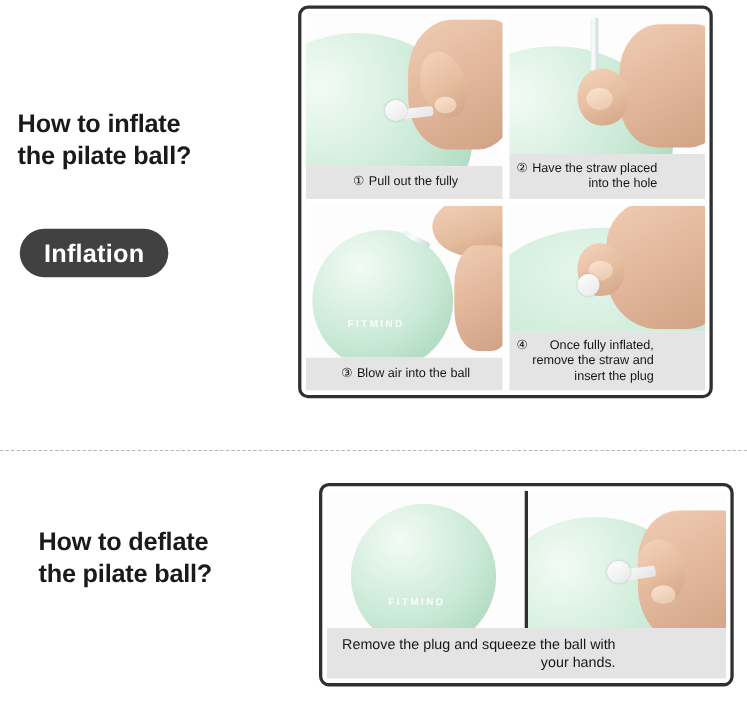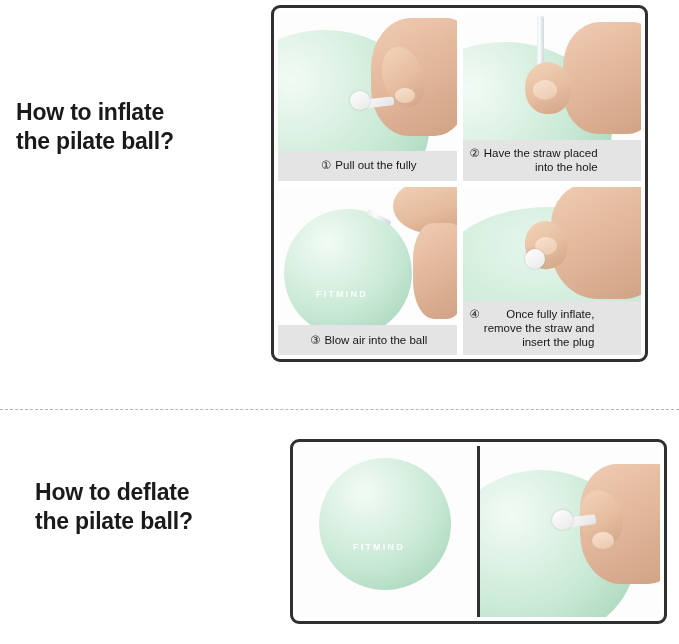--- a/index.html
+++ b/index.html
@@ -185,20 +185,21 @@
   }
 </style>
 </head>
 <body>
 
 <div class="section" id="inflation-section">
 
   <div class="text-col">
     <div class="heading" id="inflation-heading">How to inflate
 the pilate ball?</div>
+    <div class="pill" id="inflation-pill">Inflation</div>
   </div>
 
   <div class="panel-col">
     <div class="panel" id="inflation-panel">
 
       <div class="cell">
         <div class="photo">
           <div class="ball" style="left:-58px; top:18px; width:210px; height:186px;"></div>
           <div class="hand" style="right:-10px; top:6px; width:96px; height:118px; border-radius:42% 20% 34% 40%;"></div>
           <div class="finger" style="right:34px; top:34px; width:40px; height:62px; transform:rotate(-16deg);"></div>
@@ -245,21 +246,21 @@
       <div class="cell">
         <div class="photo">
           <div class="green-field" style="left:-20px; top:20px; width:230px; height:130px; border-radius:46% 40% 20% 24%;"></div>
           <div class="hand" style="right:-16px; top:-4px; width:106px; height:116px; border-radius:36% 24% 30% 44%;"></div>
           <div class="finger" style="left:62px; top:34px; width:42px; height:48px; transform:rotate(-10deg);"></div>
           <div class="nail" style="left:72px; top:50px; width:22px; height:18px;"></div>
           <div class="plug" style="left:62px; top:62px; width:20px; height:20px;"></div>
         </div>
         <div class="caption">
           <span class="num">④</span>
-          <span class="txt">Once fully inflate,
+          <span class="txt">Once fully inflated,
 remove the straw and
 insert the plug</span>
         </div>
       </div>
 
     </div>
   </div>
 </div>
 
 <div style="position:absolute; left:0; top:409px; width:679px; height:1px;
@@ -287,17 +288,21 @@
           <div class="photo" style="flex:1 1 50%;">
             <div class="ball" style="left:-34px; top:24px; width:190px; height:170px;"></div>
             <div class="hand" style="right:-18px; top:18px; width:98px; height:120px; border-radius:38% 22% 30% 42%;"></div>
             <div class="finger" style="right:38px; top:44px; width:42px; height:56px; transform:rotate(-12deg);"></div>
             <div class="nail" style="right:46px; top:86px; width:22px; height:17px;"></div>
             <div class="plug-tab" style="left:86px; top:70px; width:30px; height:10px; transform:rotate(-8deg);"></div>
             <div class="plug" style="left:72px; top:64px; width:21px; height:20px;"></div>
           </div>
         </div>
 
+        <div class="caption" style="font-size:13px; padding:7px 6px 7px 14px;">
+          <span class="txt">Remove the plug and squeeze the ball with
+your hands.</span>
+        </div>
       </div>
 
     </div>
   </div>
 </div>
 
 </body></html>

